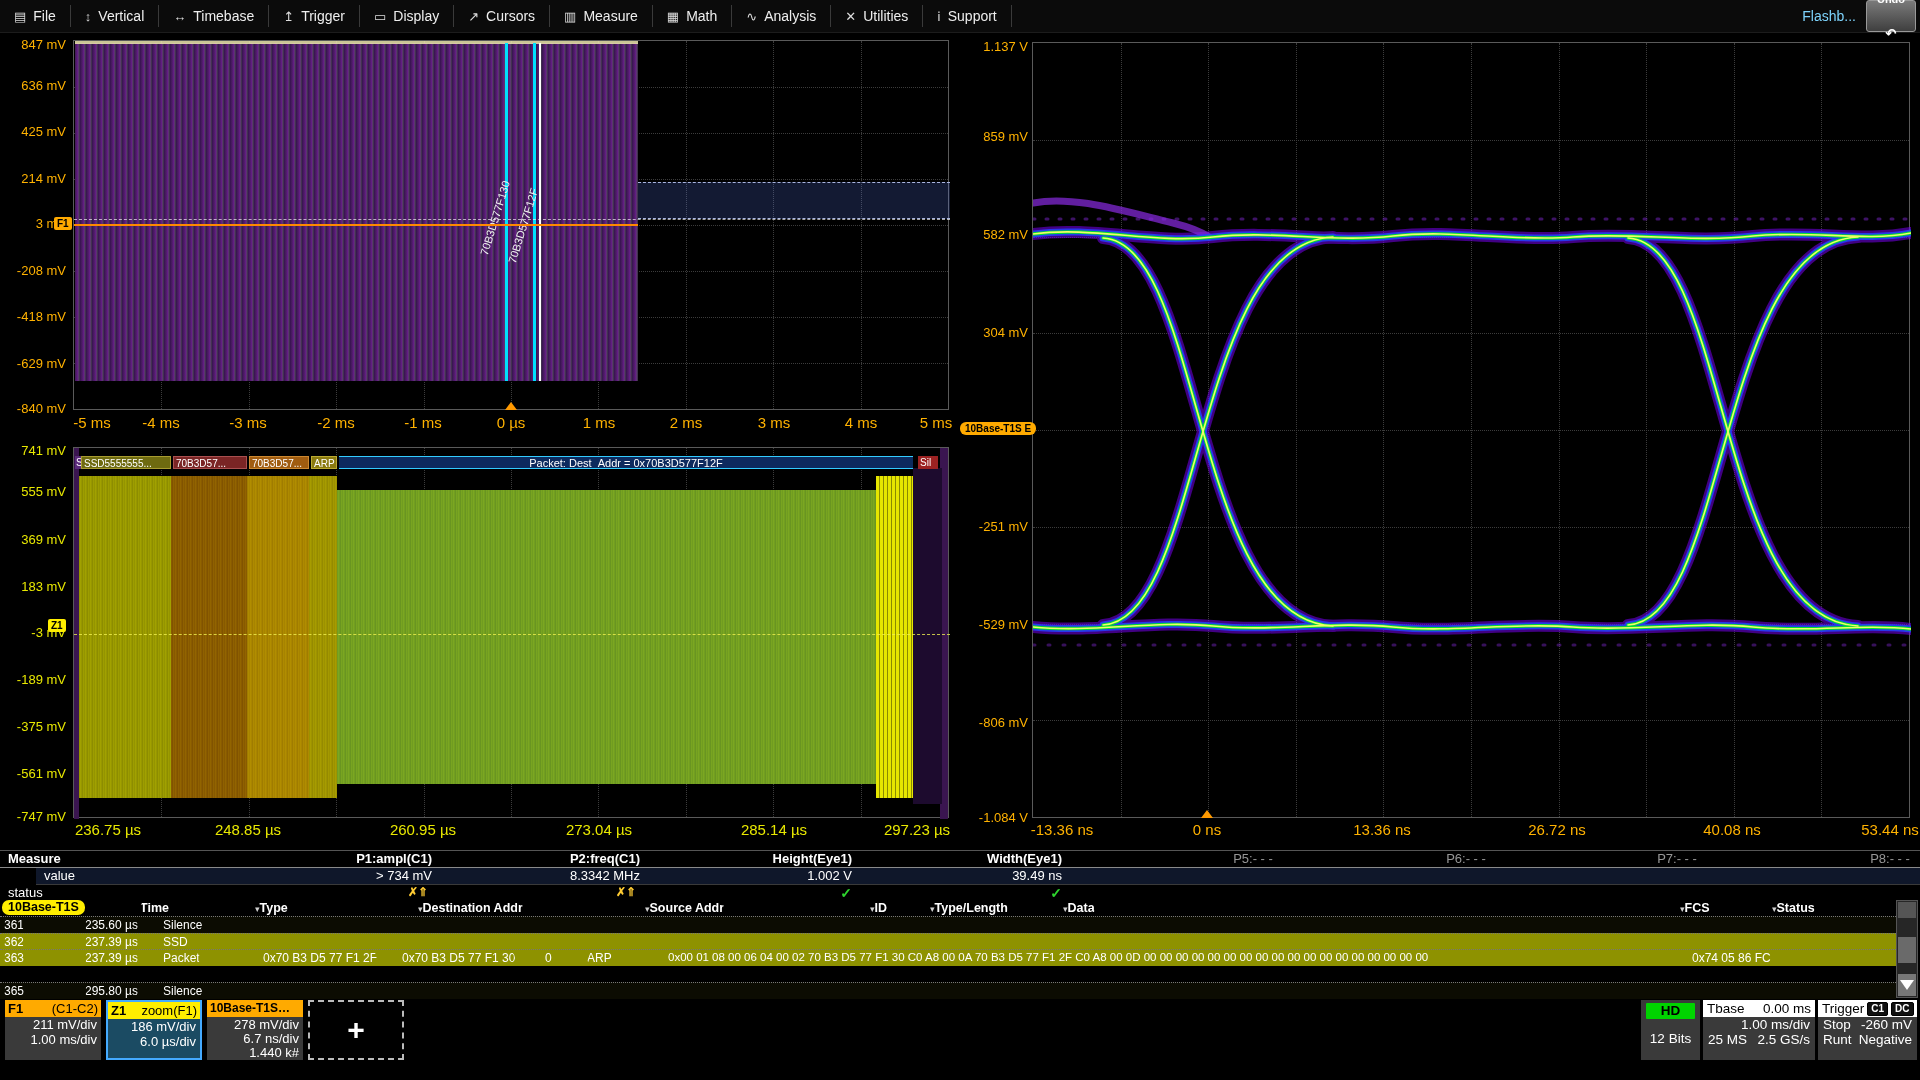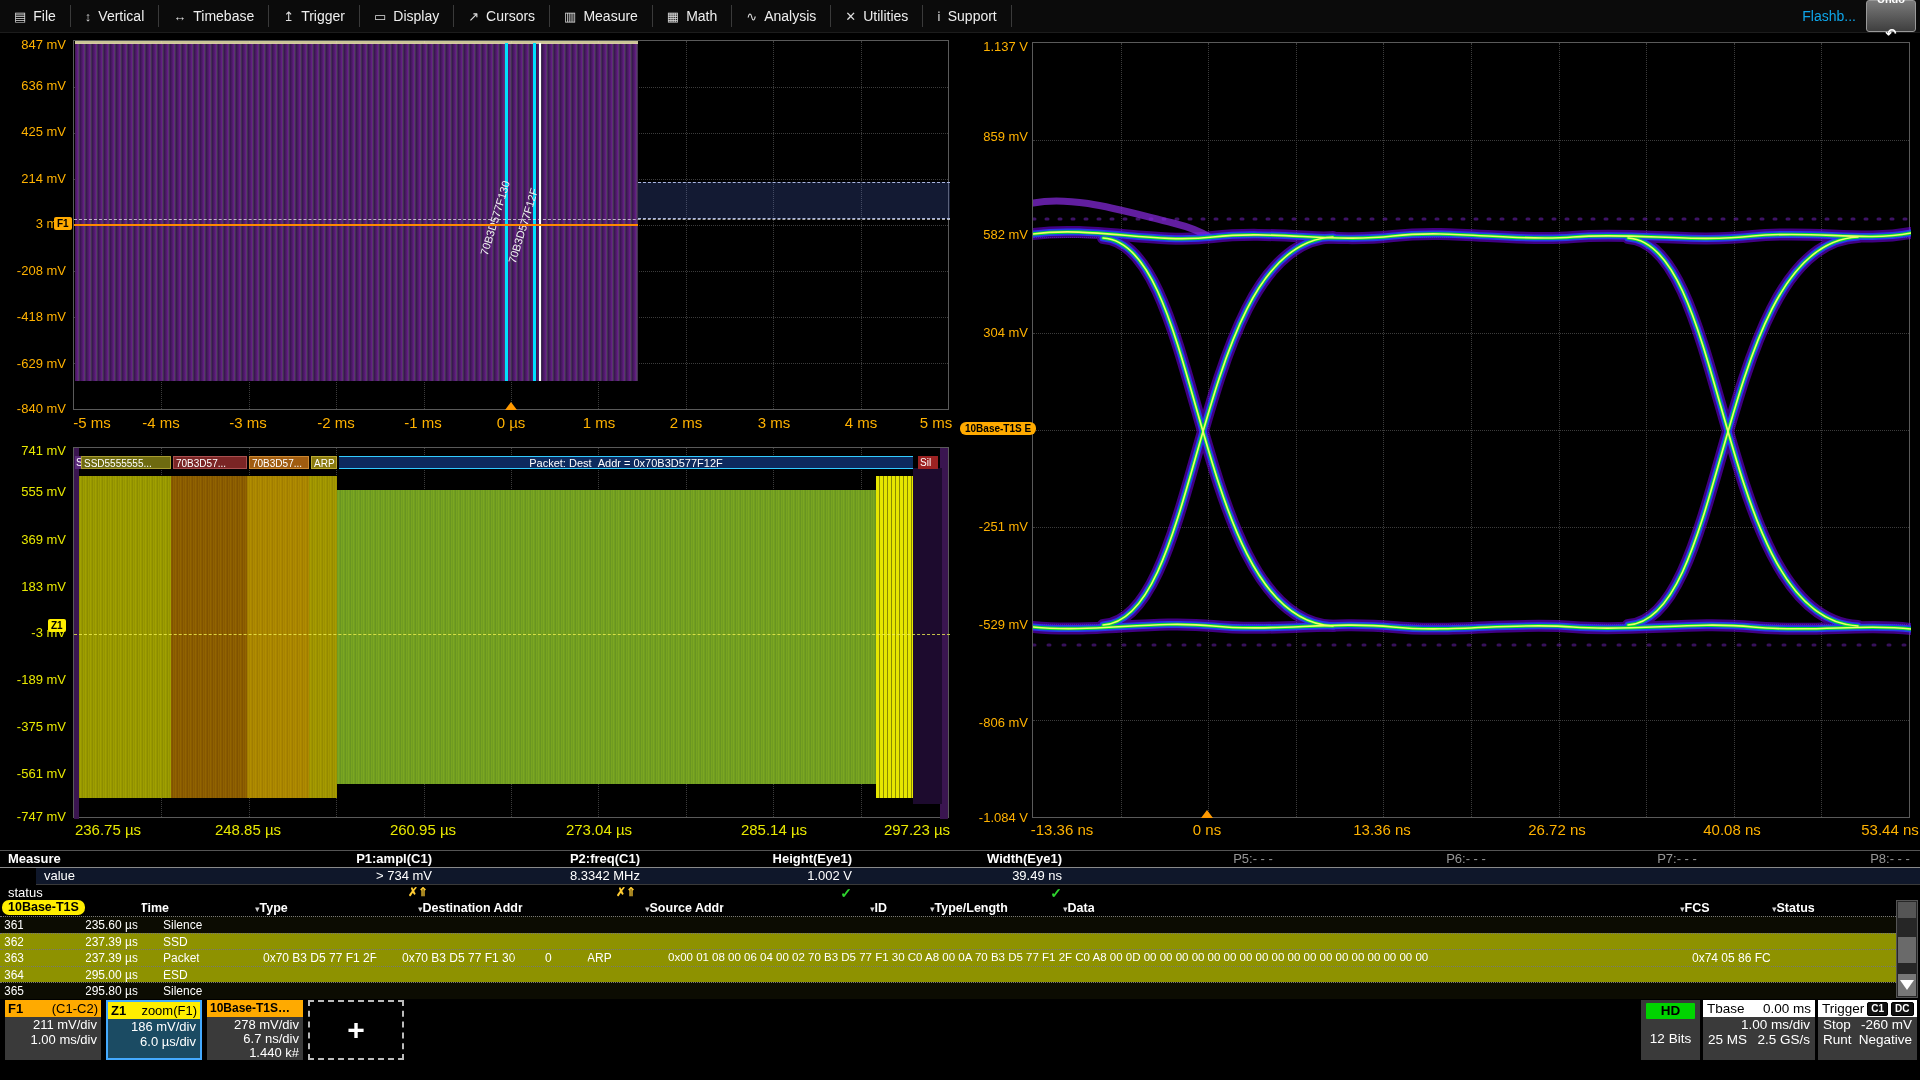--- a/index.html
+++ b/index.html
@@ -6,21 +6,21 @@
   .screen{position:relative;width:1920px;height:1080px;background:#000;overflow:hidden;
           font-family:"Liberation Sans",sans-serif;color:#fff;}
 
   
   .menubar{position:absolute;left:0;top:0;width:1920px;height:32px;background:#0b0b0b;
            display:flex;align-items:center;border-bottom:1px solid #1c1c1c;}
   .menu-item{display:flex;align-items:center;gap:7px;padding:0 14px;height:22px;
              font-size:14px;color:#eee;cursor:default;border-right:1px solid #3a3a3a;}
   .menu-item .mi{color:#ddd;font-size:13px;}
   .menubar-right{margin-left:auto;display:flex;align-items:center;gap:10px;padding-right:4px;}
-  .flashback{color:#0ea5e9;font-size:14px;}
+  .flashback{color:#7dd3fc;font-size:14px;}
   .undo-btn{width:48px;height:30px;background:linear-gradient(#7a7a7a,#3f3f3f);
             border:1px solid #999;border-radius:3px;color:#fff;font-size:11px;font-weight:bold;
             display:flex;flex-direction:column;align-items:center;justify-content:center;line-height:11px;gap:24px;}
 
   
   .grid{position:absolute;background:#000;border:1px solid #5a5a5a;box-sizing:border-box;}
   .gl{position:absolute;}
   .gl.v{top:0;bottom:0;width:0;border-left:1px dotted #3c3c3c;}
   .gl.h{left:0;right:0;height:0;border-top:1px dotted #3c3c3c;}
 
@@ -405,25 +405,20 @@
       <span class="dcell" style="left:4px;">363</span>
       <span class="dcell" style="left:85px;">237.39 µs</span>
       <span class="dcell" style="left:163px;">Packet</span>
       <span class="dcell" style="left:263px;">0x70 B3 D5 77 F1 2F</span>
       <span class="dcell" style="left:402px;">0x70 B3 D5 77 F1 30</span>
       <span class="dcell" style="left:545px;">0</span>
       <span class="dcell" style="left:587px;">ARP</span>
       <span class="dcell" style="left:668px;width:1000px;font-size:11.5px;">0x00 01 08 00 06 04 00 02 70 B3 D5 77 F1 30 C0 A8 00 0A 70 B3 D5 77 F1 2F C0 A8 00 0D 00 00 00 00 00 00 00 00 00 00 00 00 00 00 00 00 00 00</span>
       <span class="dcell" style="left:1692px;">0x74 05 86 FC</span>
     </div>
-    <div class="drow row-olive" style="top:65.5px;">
-      <span class="dcell" style="left:4px;">364</span>
-      <span class="dcell" style="left:85px;">295.00 µs</span>
-      <span class="dcell" style="left:163px;">ESD</span>
-    </div>
     <div class="drow row-dark" style="top:82px;">
       <span class="dcell" style="left:4px;">365</span>
       <span class="dcell" style="left:85px;">295.80 µs</span>
       <span class="dcell" style="left:163px;">Silence</span>
     </div>
   </div>
   <div class="scrollbar">
     <div class="sb-btn" style="top:1px;"></div>
     <div class="sb-thumb"></div>
     <div class="sb-down">

